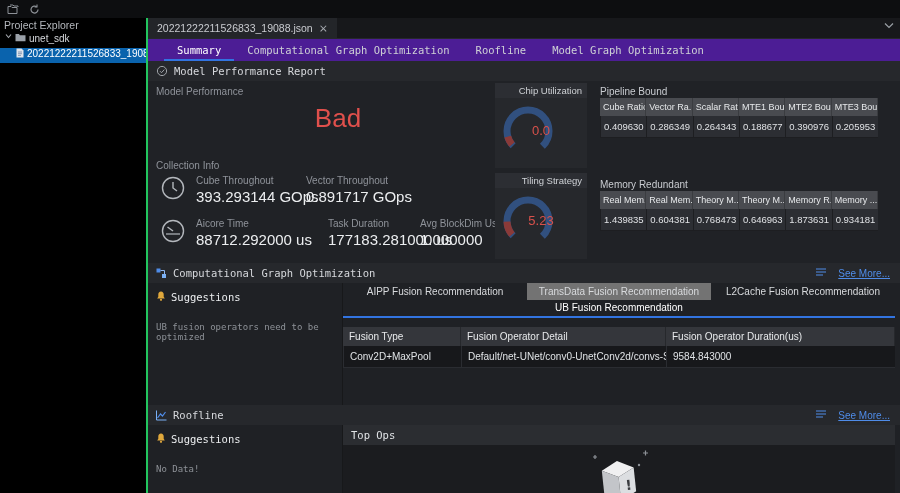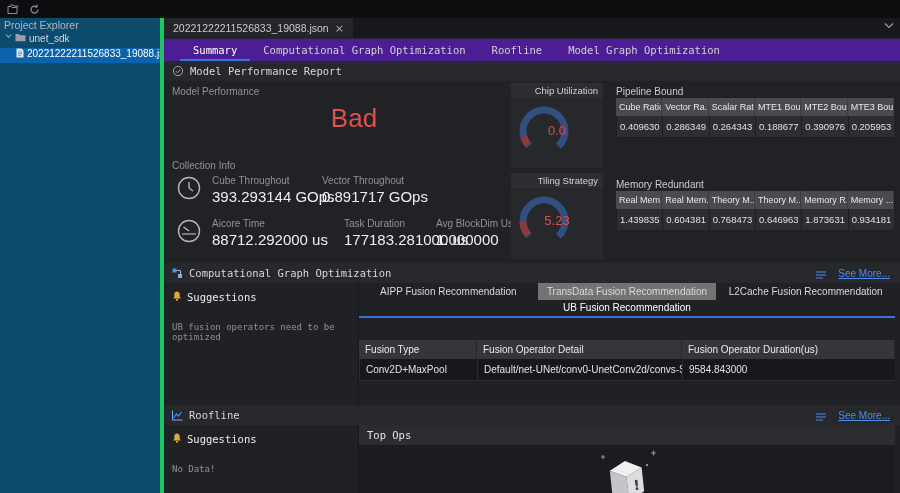--- a/index.html
+++ b/index.html
@@ -7,42 +7,42 @@
     font-family:"Liberation Sans",sans-serif;color:#dfe1e5;font-size:11px}
   svg{display:block}
 
   
   .topbar{height:18px;background:#0d0e10;display:flex;align-items:center;gap:10px;padding-left:7px}
   .topbar .tbicon{color:#8d9197}
 
   .app{display:flex;height:475px}
 
   
-  .sidebar{width:164px;background:#0c4a6e;border-right:4px solid #22c55e;flex:none}
+  .sidebar{width:148px;background:#000000;border-right:2px solid #22c55e;flex:none}
   .sb-title{height:15px;line-height:15px;padding-left:4px;color:#b4b7bc;font-size:10.5px}
   .tree-row{height:15px;display:flex;gap:3px;font-size:10px;white-space:nowrap;overflow:hidden}
   .tree-folder{padding-left:5px;color:#d5d7db}
   .tree-file{padding-left:16px;background:#0a63ad;color:#fff}
 
   
   .content{flex:1;display:flex;flex-direction:column;background:#1e2023;min-width:0}
 
   .tabbar{height:21px;background:#17181b;border-bottom:1px solid #26282b;display:flex;position:relative}
   .tab{background:#232529;color:#c9cbd0;display:flex;align-items:center;gap:6px;padding:0 9px;font-size:10.5px}
   .tab-close{color:#a7abb1;font-size:11px;line-height:1}
   .tab-dd{position:absolute;right:6px;top:4px}
 
   .navtabs{height:22px;display:flex;align-items:stretch;padding-left:16px;background:#4c1d95;
     font-family:"DejaVu Sans Mono",monospace;font-size:10.5px}
   .navtab{padding:5px 13px 0 13px;color:#cfd1d6;border-bottom:2px solid transparent;white-space:nowrap}
   .navtab.active{color:#fff;border-bottom-color:#3274e1}
 
   .section-hd{height:20px;background:#26282c;display:flex;align-items:center;gap:6px;padding:0 8px;
     font-family:"DejaVu Sans Mono",monospace;font-size:10.5px;color:#d6d8dc;flex:none}
-  .see-more{margin-left:auto;display:flex;align-items:flex-end;gap:12px;color:#4f8ce8;font-size:10px;
+  .see-more{margin-left:auto;display:flex;align-items:flex-start;gap:12px;color:#4f8ce8;font-size:10px;
     font-family:"Liberation Sans",sans-serif;text-decoration:underline;cursor:pointer;padding-right:2px}
 
   
   .report-body{height:182px;position:relative;background:#202226;flex:none}
   .lbl{color:#8f939a;font-size:10px;position:absolute;white-space:nowrap}
   .val{color:#eceef0;font-size:15px;position:absolute;white-space:nowrap}
   .bad{position:absolute;left:140px;top:22px;width:100px;text-align:center;font-size:26px;color:#e0504c}
 
   .gpanel{position:absolute;left:347px;width:92px;background:#26282c}
   .gpanel-hd{height:15px;background:#2c2e33;color:#cfd2d6;font-size:9.5px;text-align:right;padding:2px 5px 0 0}
@@ -60,21 +60,21 @@
   .split{display:flex;background:#1f2125;flex:none}
   .sugg{width:195px;padding:8px;border-right:1px solid #17181a;flex:none}
   .sugg-hd{display:flex;align-items:flex-start;gap:5px;font-family:"DejaVu Sans Mono",monospace;font-size:10.5px;color:#eceef0}
   .sugg-text{margin-top:19px;color:#8e9298;font-family:"DejaVu Sans Mono",monospace;font-size:9px}
 
   .rec{flex:1;display:flex;flex-direction:column;padding-right:5px;min-width:0}
   .rec-tabs{display:flex;height:17px;flex:none}
   .rec-tab{flex:1;text-align:center;font-size:10px;color:#d8dadd;padding-top:3px;white-space:nowrap;overflow:hidden}
   .rec-tab.hl{background:#737373}
   .rec-active{height:18px;text-align:center;font-size:10px;color:#fff;border-bottom:2px solid #3274e1;padding-top:2px}
-  .ftable{margin-top:22px;display:grid;grid-template-columns:118px 205px 1fr}
+  .ftable{margin-top:9px;display:grid;grid-template-columns:118px 205px 1fr}
   .ftable .h{background:#34363b;padding:4px 6px;font-size:10px;color:#e8eaec;border-right:1px solid #26282c;
     white-space:nowrap;overflow:hidden}
   .ftable .v{background:#17181b;padding:5px 6px;font-size:10px;color:#e0e3e6;border:1px solid #2a2c31;
     border-top:none;border-right:none;white-space:nowrap;overflow:hidden}
   .blue{color:#4f8ce8}
 
   .roof-body{flex:1;display:flex;background:#1f2125;min-height:0;overflow:hidden}
   .topops{flex:1;margin-right:5px;display:flex;flex-direction:column;min-width:0}
   .topops-hd{height:20px;background:#2b2d31;display:flex;align-items:center;padding-left:8px;
     font-family:"DejaVu Sans Mono",monospace;font-size:10.5px;color:#e0e3e6;flex:none}

